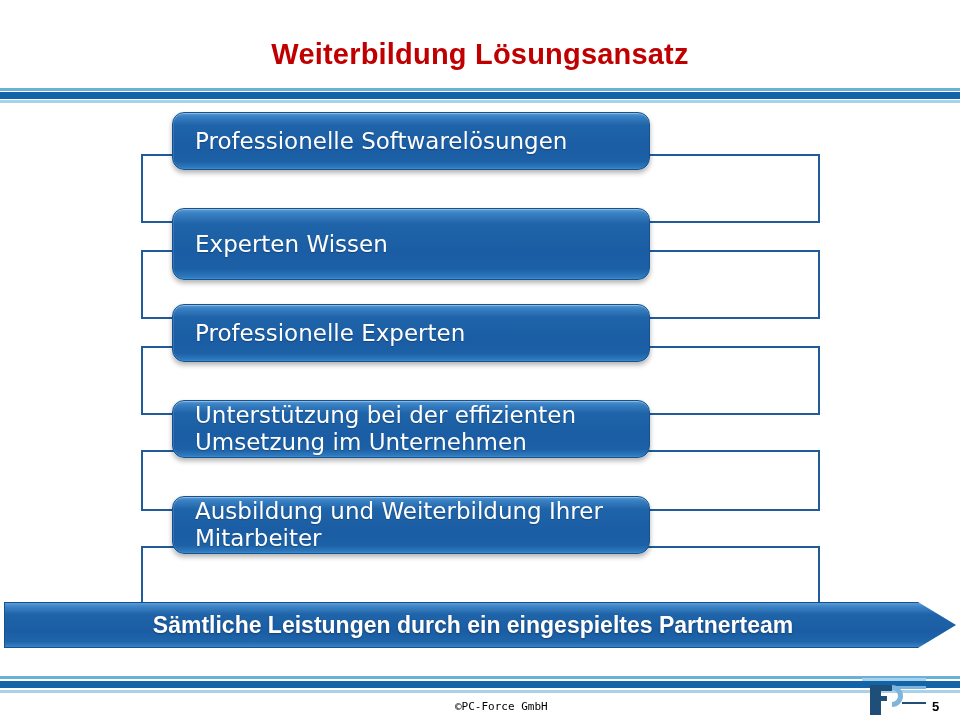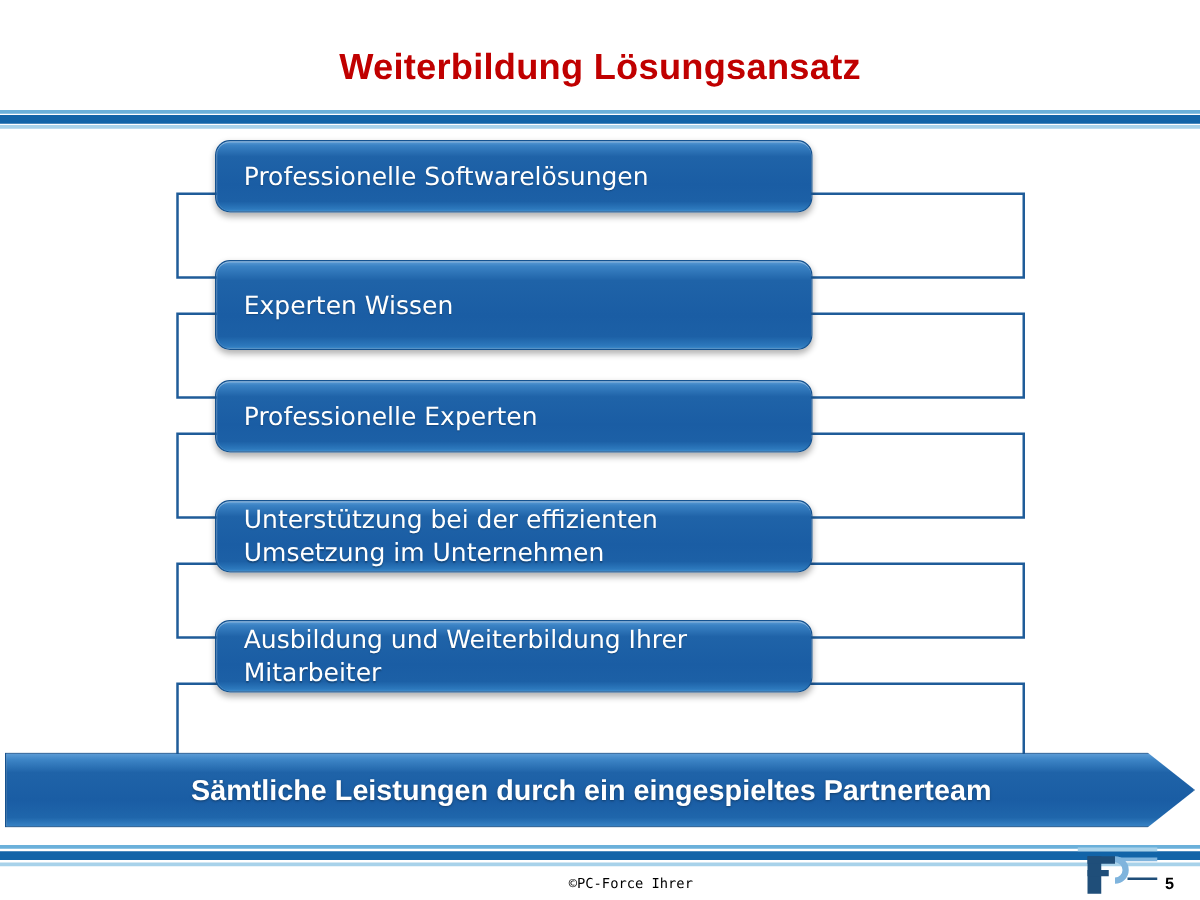--- a/index.html
+++ b/index.html
@@ -101,36 +101,36 @@
     border: 1px solid #15528f;
     box-shadow:
       0 3px 5px rgba(0,0,0,0.30),
       inset 0 1px 0 rgba(255,255,255,0.32),
       inset 1px 0 0 rgba(255,255,255,0.12);
     color: #ffffff;
     display: flex;
     align-items: center;
     padding: 0 0 0 22px;
     font-family: "DejaVu Sans", "Liberation Sans", sans-serif;
-    font-size: 20px;
+    font-size: 23px;
     line-height: 27px;
     text-shadow: 0 1px 1px rgba(0,0,0,0.25);
   }
   .pill-label {
     white-space: pre-line;
     display: block;
   }
 
   
   .banner {
     position: absolute;
     left: 4px;
     top: 602px;
     width: 952px;
-    height: 60px;
+    height: 46px;
     background:
       linear-gradient(to bottom,
         #5b9bd5 0%,
         #3d85c6 8%,
         #1f63a8 26%,
         #1a5da4 64%,
         #1f66ab 88%,
         #3782c4 100%);
     border: 1px solid #15528f;
     box-sizing: border-box;
@@ -243,21 +243,21 @@
 <div class="banner">
   <span class="banner-text">Sämtliche Leistungen durch ein eingespieltes Partnerteam</span>
 </div>
 
 <div class="rule-bottom">
   <div class="rule-thin-light" style="top:0px;"></div>
   <div class="rule-thick-dark" style="top:5px;"></div>
   <div class="rule-thin-pale" style="top:14px;"></div>
 </div>
 
-<div class="footer-copyright">©PC-Force Ihrer</div>
+<div class="footer-copyright">©PC-Force GmbH</div>
 
 <div class="footer-pagenum">5</div>
 
 <svg class="footer-logo" viewBox="0 0 64 42">
 
   <rect x="0" y="2" width="64" height="3" fill="#a8d2ea"></rect>
   <rect x="34" y="10" width="30" height="3" fill="#7fb4dd"></rect>
   <rect x="40" y="26" width="24" height="2" fill="#1f4e79"></rect>
 
   <path d="M30 9 A11 11 0 0 1 30 31 L30 26 A6 6 0 0 0 30 14 Z" fill="#7fb4dd"></path>

